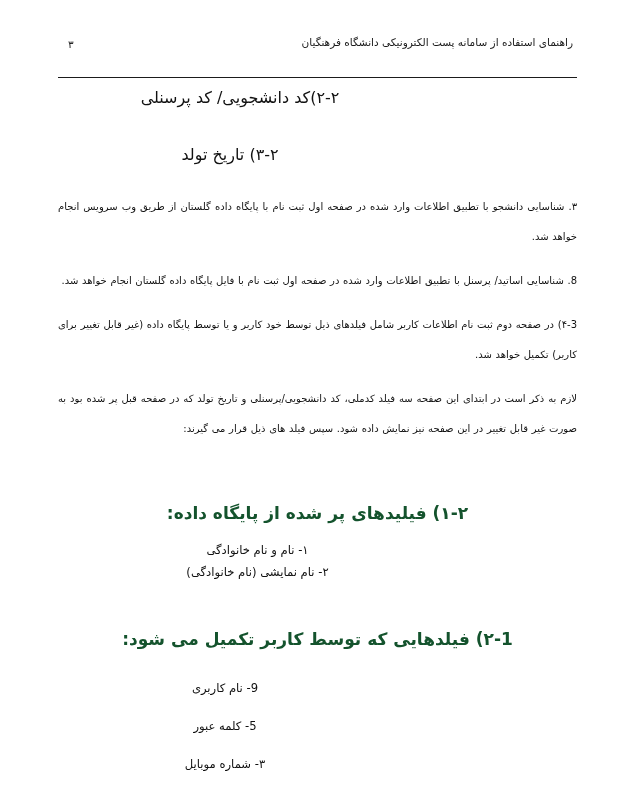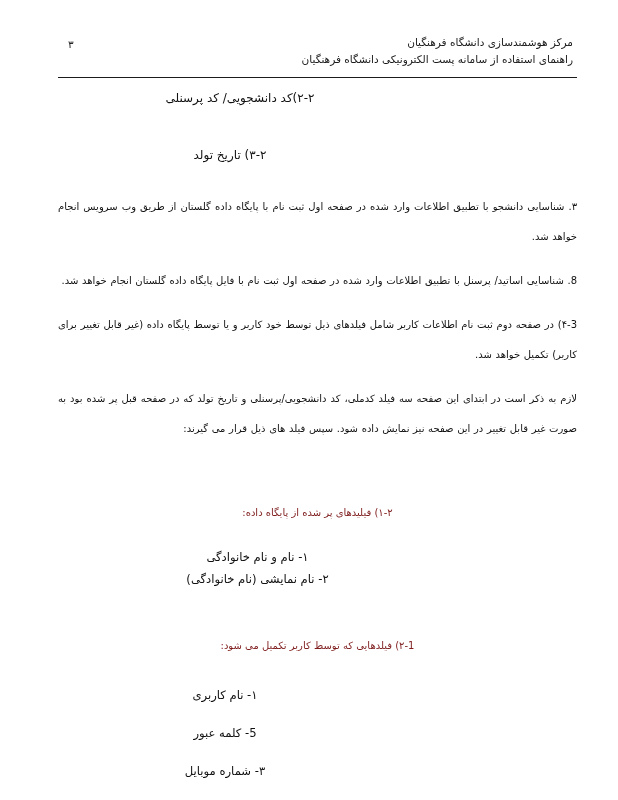--- a/index.html
+++ b/index.html
@@ -75,21 +75,21 @@
   .body {
     position: absolute;
     top: 86px;
     left: 58px;
     width: 519px;
     direction: rtl;
     text-align: right;
   }
 
   .sub-item {
-    font-size: 12px;
+    font-size: 16px;
     line-height: 20px;
     margin: 0 0 17px 0;
     padding-right: 0;
     text-align: center;
     direction: rtl;
   }
 
   .sub-item.first { margin-top: 2px; }
 
   .para {
@@ -98,23 +98,23 @@
     margin: 0 0 14px 0;
     text-align: justify;
     text-align-last: right;
     direction: rtl;
     word-spacing: 0.5px;
   }
 
   .para.tight { }
 
   .red-heading {
-    font-size: 10px;
-    font-weight: normal;
-    color: #7f1d1d;
+    font-size: 17px;
+    font-weight: bold;
+    color: #14532d;
     line-height: 22px;
     margin: 0;
     text-align: center;
     direction: rtl;
     letter-spacing: 0.1px;
   }
 
   .list {
     margin: 0;
     padding: 0;
@@ -133,32 +133,31 @@
   .list.loose li { margin-bottom: 18px; }
 
   .spacer-lg { height: 44px; }
   .spacer-md { height: 28px; }
   .spacer-sm { height: 16px; }
   .spacer-xs { height: 10px; }
 
   
   .shift-a { margin-right: 155px; }
   .shift-b { margin-right: 175px; margin-top: 37px; }
-  .shift-c { margin-right: 120px; margin-top: 7px; }
+  .shift-c { margin-right: 120px; }
   .shift-d { margin-right: 185px; }
 </style>
 </head>
 <body>
 
 <div class="page">
 
   <div class="page-header">
     <div class="page-number">۳</div>
     <div class="header-lines">
-      <div class="header-line">مرکز هوشمندسازی دانشگاه فرهنگیان</div>
       <div class="header-line">راهنمای استفاده از سامانه پست الکترونیکی دانشگاه فرهنگیان</div>
     </div>
   </div>
   <div class="header-rule"></div>
 
   <div class="body">
 
     <p class="sub-item first shift-a">۲-۲)کد دانشجویی/ کد پرسنلی</p>
 
     <p class="sub-item shift-b">۳-۲) تاریخ تولد</p>
@@ -184,20 +183,20 @@
       <li>۲- نام نمایشی (نام خانوادگی)</li>
     </ul>
 
     <div class="spacer-lg"></div>
 
     <h2 class="red-heading">۲-1) فیلدهایی که توسط کاربر تکمیل می شود:</h2>
 
     <div class="spacer-md"></div>
 
     <ul class="list loose shift-d">
-      <li>۱- نام کاربری</li>
+      <li>9- نام کاربری</li>
       <li>5- کلمه عبور</li>
       <li>۳- شماره موبایل</li>
 
     </ul>
 
   </div>
 </div>
 
 </body></html>

